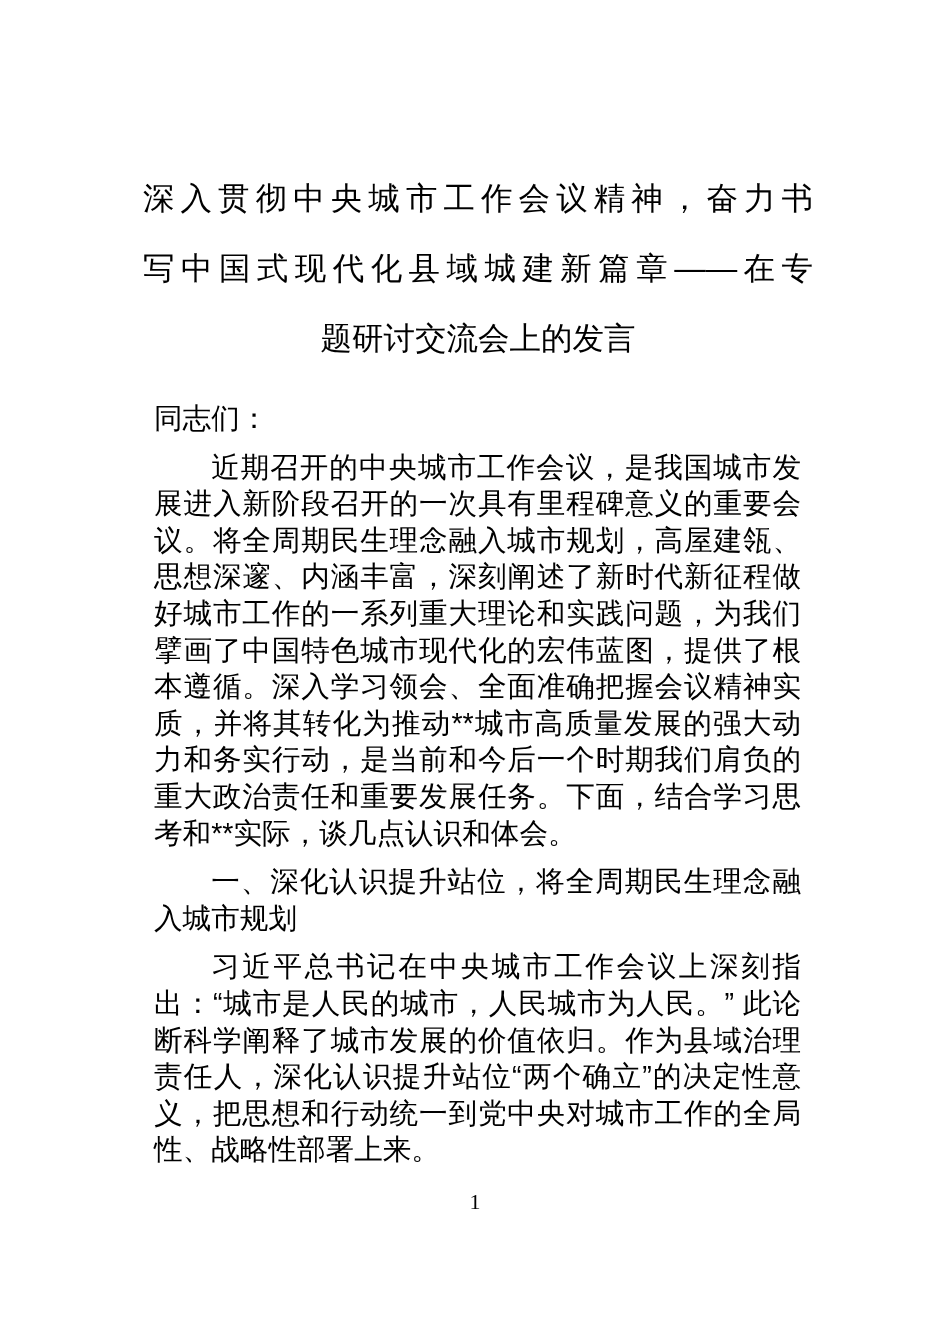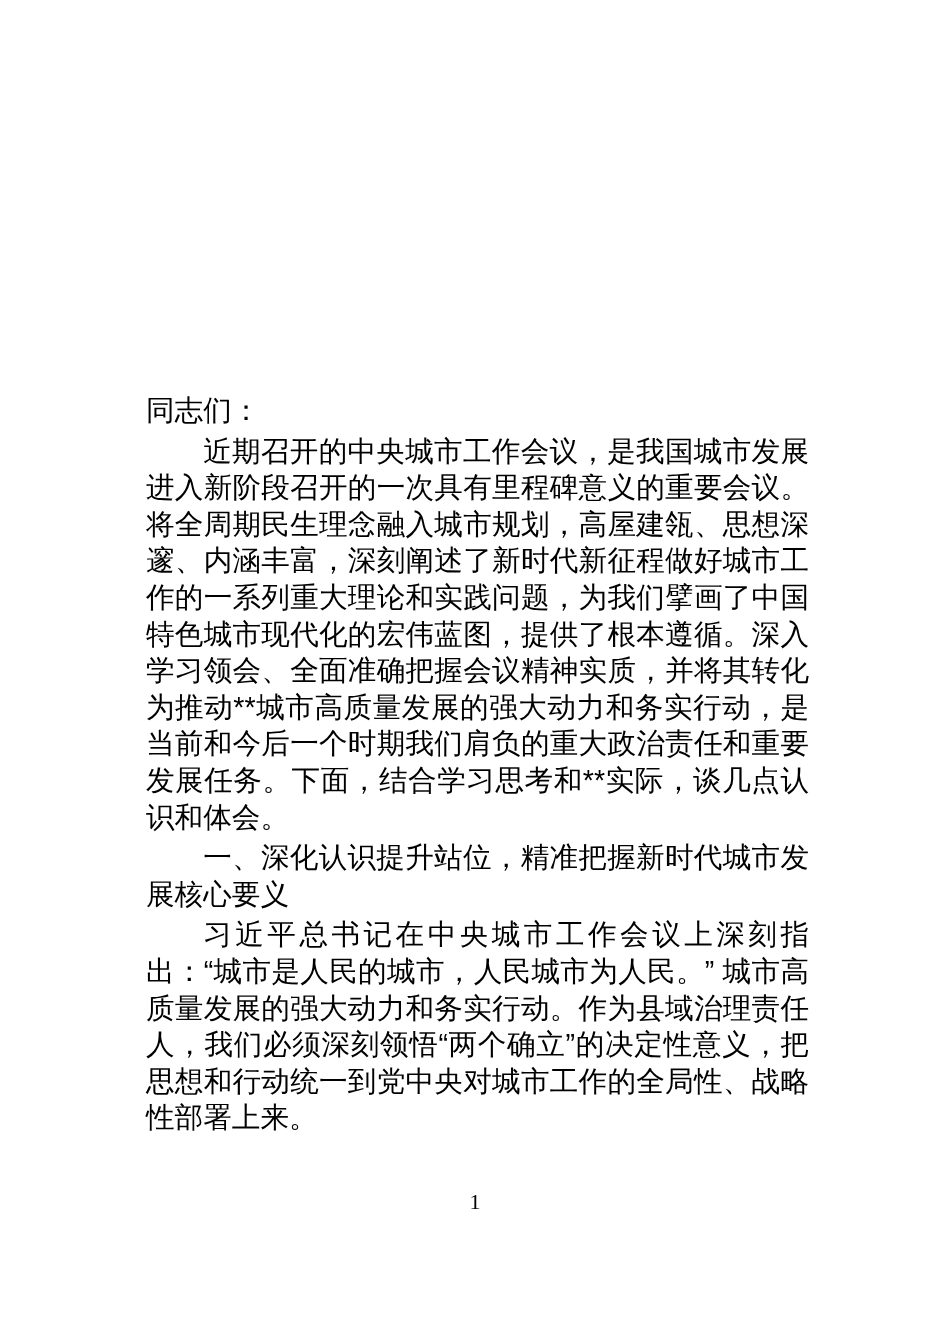--- a/index.html
+++ b/index.html
@@ -55,21 +55,21 @@
     top: 388px;
     width: 671px;
   }
 
   .para {
     font-size: 28.6px;
     line-height: 36.6px;
     text-align: justify;
     text-align-last: left;
     word-break: break-all;
-    margin: 4px;
+    margin: 12px;
     letter-spacing: 0px;
     font-weight: 400;
   }
   .para.indent {
     text-indent: 2em;
   }
   .para.noindent {
     text-indent: 0;
   }
 
@@ -84,23 +84,28 @@
     font-size: 22px;
     line-height: 26px;
     color: #000000;
   }
 </style>
 </head>
 <body>
 
 <div class="page">
 
+  <div class="doc-title">
+    <span class="tline justified">深入贯彻中央城市工作会议精神，奋力书</span>
+    <span class="tline justified">写中国式现代化县域城建新篇章——在专</span>
+    <span class="tline">题研讨交流会上的发言</span>
+  </div>
 
   <div class="body-block">
     <p class="para noindent">同志们：</p>
     <p class="para indent">近期召开的中央城市工作会议，是我国城市发展进入新阶段召开的一次具有里程碑意义的重要会议。将全周期民生理念融入城市规划，高屋建瓴、思想深邃、内涵丰富，深刻阐述了新时代新征程做好城市工作的一系列重大理论和实践问题，为我们擘画了中国特色城市现代化的宏伟蓝图，提供了根本遵循。深入学习领会、全面准确把握会议精神实质，并将其转化为推动**城市高质量发展的强大动力和务实行动，是当前和今后一个时期我们肩负的重大政治责任和重要发展任务。下面，结合学习思考和**实际，谈几点认识和体会。</p>
-    <p class="para indent">一、深化认识提升站位，精准把握新时代城市发展核心要义</p>
-    <p class="para indent">习近平总书记在中央城市工作会议上深刻指出：“城市是人民的城市，人民城市为人民。” 城市高质量发展的强大动力和务实行动。作为县域治理责任人，我们必须深刻领悟“两个确立”的决定性意义，把思想和行动统一到党中央对城市工作的全局性、战略性部署上来。</p>
+    <p class="para indent">一、深化认识提升站位，将全周期民生理念融入城市规划</p>
+    <p class="para indent">习近平总书记在中央城市工作会议上深刻指出：“城市是人民的城市，人民城市为人民。” 此论断科学阐释了城市发展的价值依归。作为县域治理责任人，深化认识提升站位“两个确立”的决定性意义，把思想和行动统一到党中央对城市工作的全局性、战略性部署上来。</p>
   </div>
 
   <div class="page-number">1</div>
 
 </div>
 
 </body></html>

